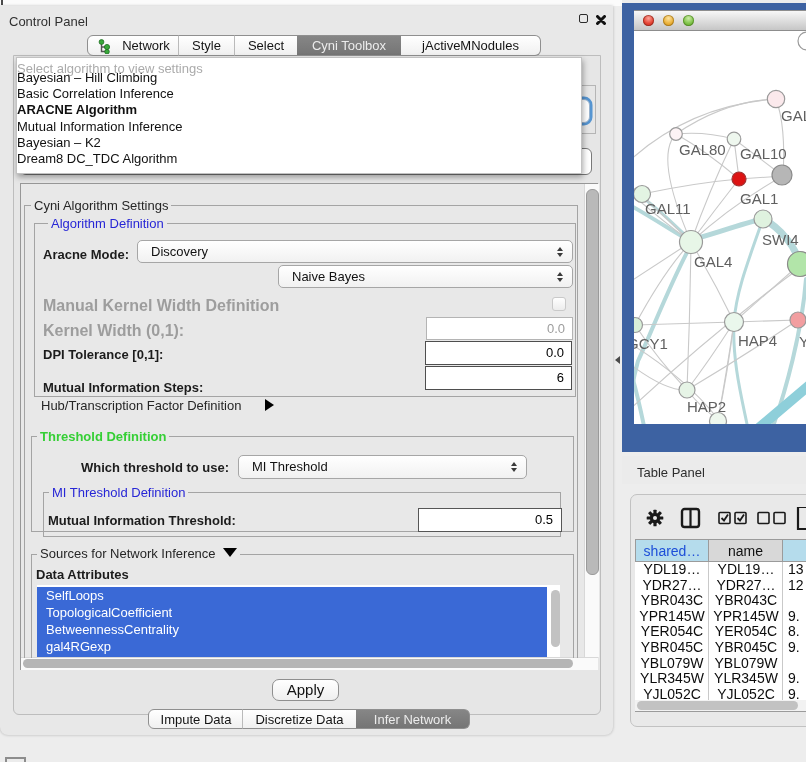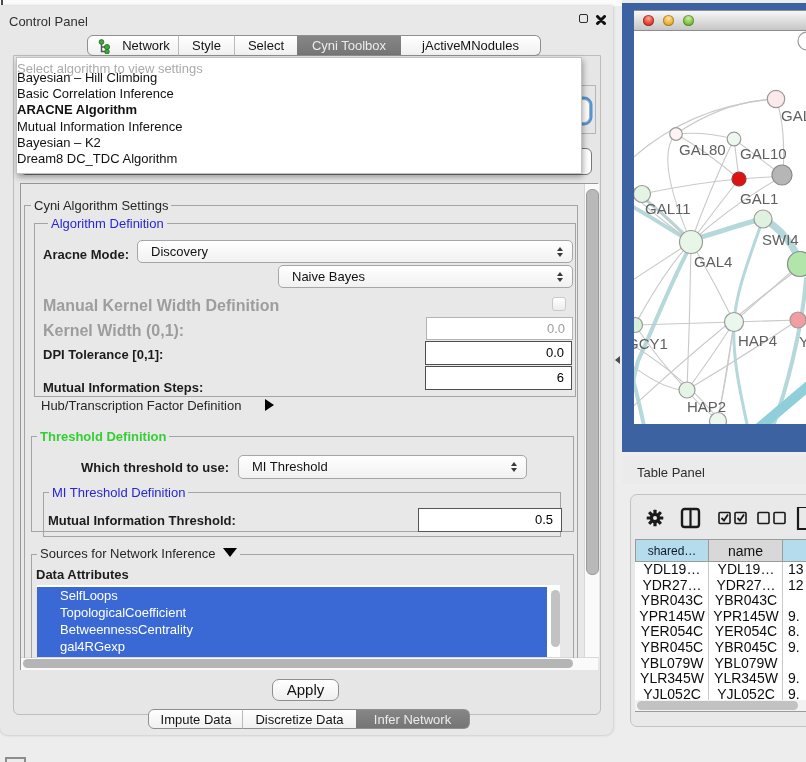--- a/index.html
+++ b/index.html
@@ -126,21 +126,21 @@
   <div class="abs lbl" style="left:27px;top:329px;">Mutual Information Threshold:</div>
   <div class="abs field" style="left:397px;top:324px;width:142px;height:22px;border:1px solid #565656;color:#000;line-height:22px;"><span style="margin-right:8px;">0.5</span></div>
 
   <div class="abs group" style="left:10px;top:370px;width:541px;height:103px;border-bottom:none;"></div>
   <div class="abs gtitle" style="left:16px;top:363px;color:#262626;">Sources for Network Inference
      <span style="display:inline-block;width:0;height:0;border-left:7px solid transparent;border-right:7px solid transparent;border-top:9px solid #000;vertical-align:1px;margin-left:4px;"></span></div>
 
   <div class="abs lbl" style="left:15px;top:383px;">Data Attributes</div>
 
   <div class="abs" style="left:16px;top:401px;width:523px;height:72px;background:#fff;"></div>
-  <div class="abs" style="left:16px;top:403px;width:510px;height:70px;background:#3a69d6;color:#fff;font-size:13px;line-height:17px;padding-left:23px;box-sizing:border-box;">SelfLoops<br>TopologicalCoefficient<br>BetweennessCentrality<br>gal4RGexp</div>
+  <div class="abs" style="left:16px;top:403px;width:510px;height:70px;background:#3a69d6;color:#fff;font-size:13px;line-height:17px;padding-left:9px;box-sizing:border-box;">SelfLoops<br>TopologicalCoefficient<br>BetweennessCentrality<br>gal4RGexp</div>
   <div class="abs" style="left:530px;top:406px;width:9px;height:57px;background:#c2c2c2;border-radius:5px;"></div>
 </div>
 
 <div class="abs" style="left:272px;top:679px;width:65px;height:20px;background:linear-gradient(#ffffff,#efefef);
      border:1px solid #8f8f8f;border-radius:7px;font-size:15px;color:#111;text-align:center;line-height:20px;">Apply</div>
 
 <div class="abs seg" style="left:148px;top:709px;width:94px;height:18px;border-radius:6px 0 0 6px;line-height:19px;text-align:center;">Impute Data</div>
 <div class="abs seg" style="left:242px;top:709px;width:113px;height:18px;border-left:1px solid #bababa;line-height:19px;">Discretize Data</div>
 <div class="abs seg segsel" style="left:356px;top:709px;width:113px;height:18px;border-left:none;border-radius:0 6px 6px 0;line-height:19px;">Infer Network</div>
 
@@ -281,21 +281,21 @@
     <rect x="113" y="5.5" width="11" height="11" rx="1"></rect>
     <rect x="129" y="5.5" width="11" height="11" rx="1"></rect>
   </g>
 
   <path d="M153 0 L162 0 L167 5 L167 22 L153 22 Z" fill="none" stroke="#1a1a1a" stroke-width="2.2"></path>
 </svg>
 
 <div class="abs" style="left:635px;top:539px;width:171px;height:172px;background:#fff;overflow:hidden;">
 
   <div class="abs" style="left:0;top:0;width:74px;height:23px;background:#b5dcec;border:1px solid #9b9b9b;box-sizing:border-box;
-       font-size:12px;color:#0f172a;text-align:center;line-height:22px;">shared…</div>
+       font-size:14px;color:#1d4ed8;text-align:center;line-height:22px;">shared…</div>
   <div class="abs" style="left:74px;top:0;width:74px;height:23px;background:#d8d8d8;border:1px solid #9b9b9b;border-left:none;box-sizing:border-box;
        font-size:14px;color:#111;text-align:center;line-height:22px;">name</div>
   <div class="abs" style="left:148px;top:0;width:30px;height:23px;background:#b5dcec;border:1px solid #9b9b9b;border-left:none;box-sizing:border-box;"></div>
 
   <div class="abs" style="left:73px;top:23px;width:1px;height:138px;background:#c9c9c9;"></div>
   <div class="abs" style="left:147px;top:23px;width:1px;height:138px;background:#c9c9c9;"></div>
 
   <div class="abs" style="left:0;top:23px;width:74px;font-size:14px;color:#0c0c0c;text-align:center;line-height:15.6px;">
     YDL19…<br>YDR27…<br>YBR043C<br>YPR145W<br>YER054C<br>YBR045C<br>YBL079W<br>YLR345W<br>YJL052C</div>
   <div class="abs" style="left:74px;top:23px;width:74px;font-size:14px;color:#0c0c0c;text-align:center;line-height:15.6px;">

